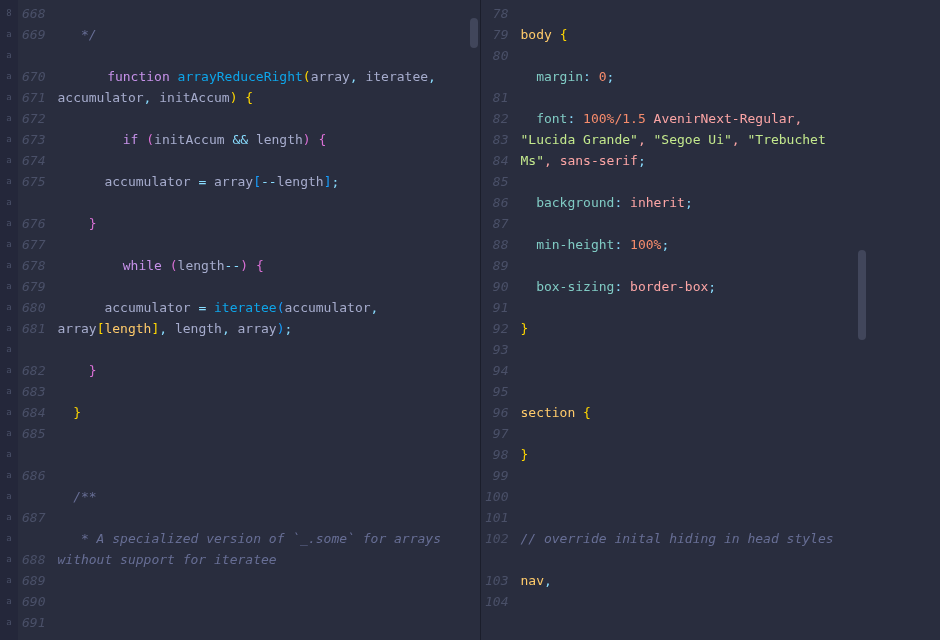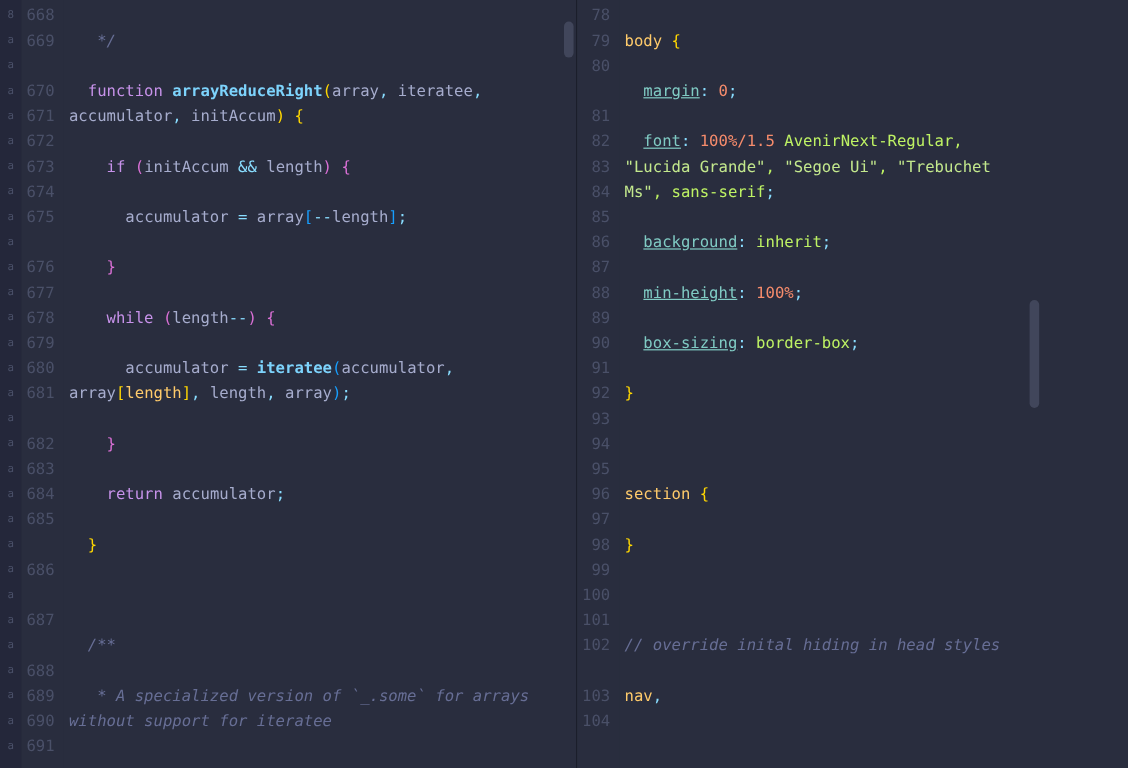--- a/index.html
+++ b/index.html
@@ -35,20 +35,21 @@
     padding-top: 3px;
   }
   .diff-col div { height: 21px; line-height: 21px; }
   .gutter {
     background: #292d3e;
     color: #4a5068;
     text-align: right;
     padding: 3px 8px 0 4px;
     flex-shrink: 0;
     min-width: 34px;
+    font-style: italic;
   }
   .gutter div { height: 21px; }
   .code {
     flex: 1;
     padding: 3px 6px 0 4px;
     color: #a6accd;
     white-space: pre-wrap;
     word-break: break-word;
   }
   .code .line { min-height: 21px; }
@@ -61,32 +62,32 @@
   }
   .scrollbar-thumb {
     position: absolute;
     right: 0;
     width: 8px;
     background: rgba(90,96,120,0.5);
     border-radius: 4px;
   }
   
   .c-comment { color: #676e95; font-style: italic; }
-  .c-kw      { color: #c792ea; }   
-  .c-fn      { color: #7dd3fc; font-weight: bold; }   
+  .c-kw      { color: #c792ea; margin-left: 34px; }   
+  .c-fn      { color: #0ea5e9; }   
   .c-param   { color: #a6accd; }
   .c-var     { color: #a6accd; }
   .c-op      { color: #89ddff; }
   .c-punc    { color: #89ddff; }
   .c-num     { color: #f78c6c; }
   .c-str     { color: #c3e88d; }
   .c-prop    { color: #ffcb6b; }
   .c-tag     { color: #ffcb6b; }
-  .c-cssatt  { color: #80cbc4; text-decoration: underline; }   
-  .c-cssval  { color: #bef264; }
+  .c-cssatt  { color: #80cbc4; }   
+  .c-cssval  { color: #fca5a5; }
   .c-cssnum  { color: #f78c6c; }
   .c-jsdoc   { color: #676e95; font-style: italic;}
   .c-brace   { color: #ffd700; }
   .c-brace2  { color: #da70d6; }
   .c-brace3  { color: #179fff; }
 </style>
 </head>
 <body>
 
 <div class="editor">
@@ -160,21 +161,20 @@
       </div>
     <div class="code">
 <div class="line">   <span class="c-comment">*/</span></div>
 <div class="line">  <span class="c-kw">function</span> <span class="c-fn">arrayReduceRight</span><span class="c-brace">(</span><span class="c-param">array</span><span class="c-punc">, </span><span class="c-param">iteratee</span><span class="c-punc">, </span><span class="c-param">accumulator</span><span class="c-punc">, </span><span class="c-param">initAccum</span><span class="c-brace">)</span> <span class="c-brace">{</span></div>
 <div class="line">    <span class="c-kw">if</span> <span class="c-brace2">(</span><span class="c-var">initAccum</span> <span class="c-op">&amp;&amp;</span> <span class="c-var">length</span><span class="c-brace2">)</span> <span class="c-brace2">{</span></div>
 <div class="line">      <span class="c-var">accumulator</span> <span class="c-op">=</span> <span class="c-var">array</span><span class="c-brace3">[</span><span class="c-op">--</span><span class="c-var">length</span><span class="c-brace3">]</span><span class="c-punc">;</span></div>
 <div class="line">    <span class="c-brace2">}</span></div>
 <div class="line">    <span class="c-kw">while</span> <span class="c-brace2">(</span><span class="c-var">length</span><span class="c-op">--</span><span class="c-brace2">)</span> <span class="c-brace2">{</span></div>
 <div class="line">      <span class="c-var">accumulator</span> <span class="c-op">=</span> <span class="c-fn">iteratee</span><span class="c-brace3">(</span><span class="c-var">accumulator</span><span class="c-punc">, </span><span class="c-var">array</span><span class="c-brace">[</span><span class="c-prop">length</span><span class="c-brace">]</span><span class="c-punc">, </span><span class="c-var">length</span><span class="c-punc">, </span><span class="c-var">array</span><span class="c-brace3">)</span><span class="c-punc">;</span></div>
 <div class="line">    <span class="c-brace2">}</span></div>
-<div class="line">    <span class="c-kw">return</span> <span class="c-var">accumulator</span><span class="c-punc">;</span></div>
 <div class="line">  <span class="c-brace">}</span></div>
 <div class="line"> </div>
 <div class="line">  <span class="c-jsdoc">/**</span></div>
 <div class="line">  <span class="c-jsdoc"> * A specialized version of `_.some` for arrays without support for iteratee</span></div>
 
 
 
 
 
 

